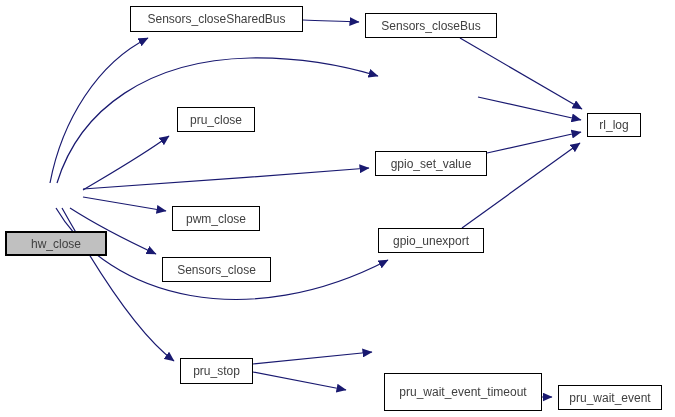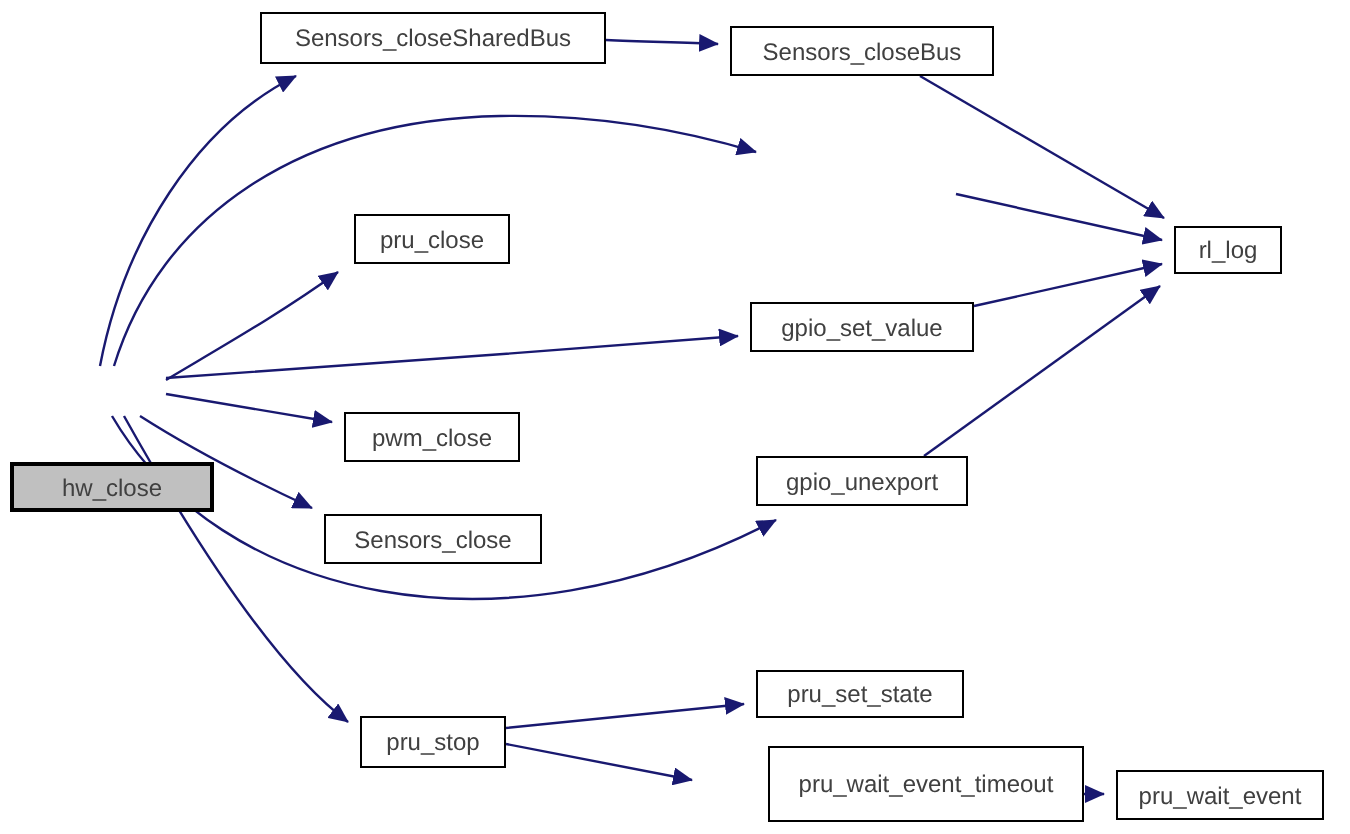--- a/index.html
+++ b/index.html
@@ -74,16 +74,15 @@
 <div class="node root" style="left: 5px; top: 183px; width: 102px; height: 25px; margin-top: 48px;">hw_close</div>
     <div class="node" style="left: 130px; top: 6px; width: 173px; height: 26px;">Sensors_closeSharedBus</div>
     <div class="node" style="left: 365px; top: 13px; width: 132px; height: 25px;">Sensors_closeBus</div>
     <div class="node" style="left: 587px; top: 113px; width: 54px; height: 24px;">rl_log</div>
     <div class="node" style="left: 177px; top: 107px; width: 78px; height: 25px; text-align: right;">pru_close</div>
     <div class="node" style="left: 375px; top: 151px; width: 112px; height: 25px;">gpio_set_value</div>
     <div class="node" style="left: 172px; top: 206px; width: 88px; height: 25px;">pwm_close</div>
     <div class="node" style="left: 378px; top: 228px; width: 106px; height: 25px;">gpio_unexport</div>
     <div class="node" style="left: 162px; top: 257px; width: 109px; height: 25px;">Sensors_close</div>
     <div class="node" style="left: 180px; top: 358px; width: 73px; height: 26px;">pru_stop</div>
-    <div class="node" style="left: 378px; top: 335px; width: 104px; height: 24px;">pru_set_state</div>
     <div class="node" style="left: 352px; top: 373px; width: 158px; height: 38px; margin-left: 32px;">pru_wait_event_timeout</div>
     <div class="node" style="left: 558px; top: 385px; width: 104px; height: 25px;">pru_wait_event</div>
   </div>
 
 </body></html>

